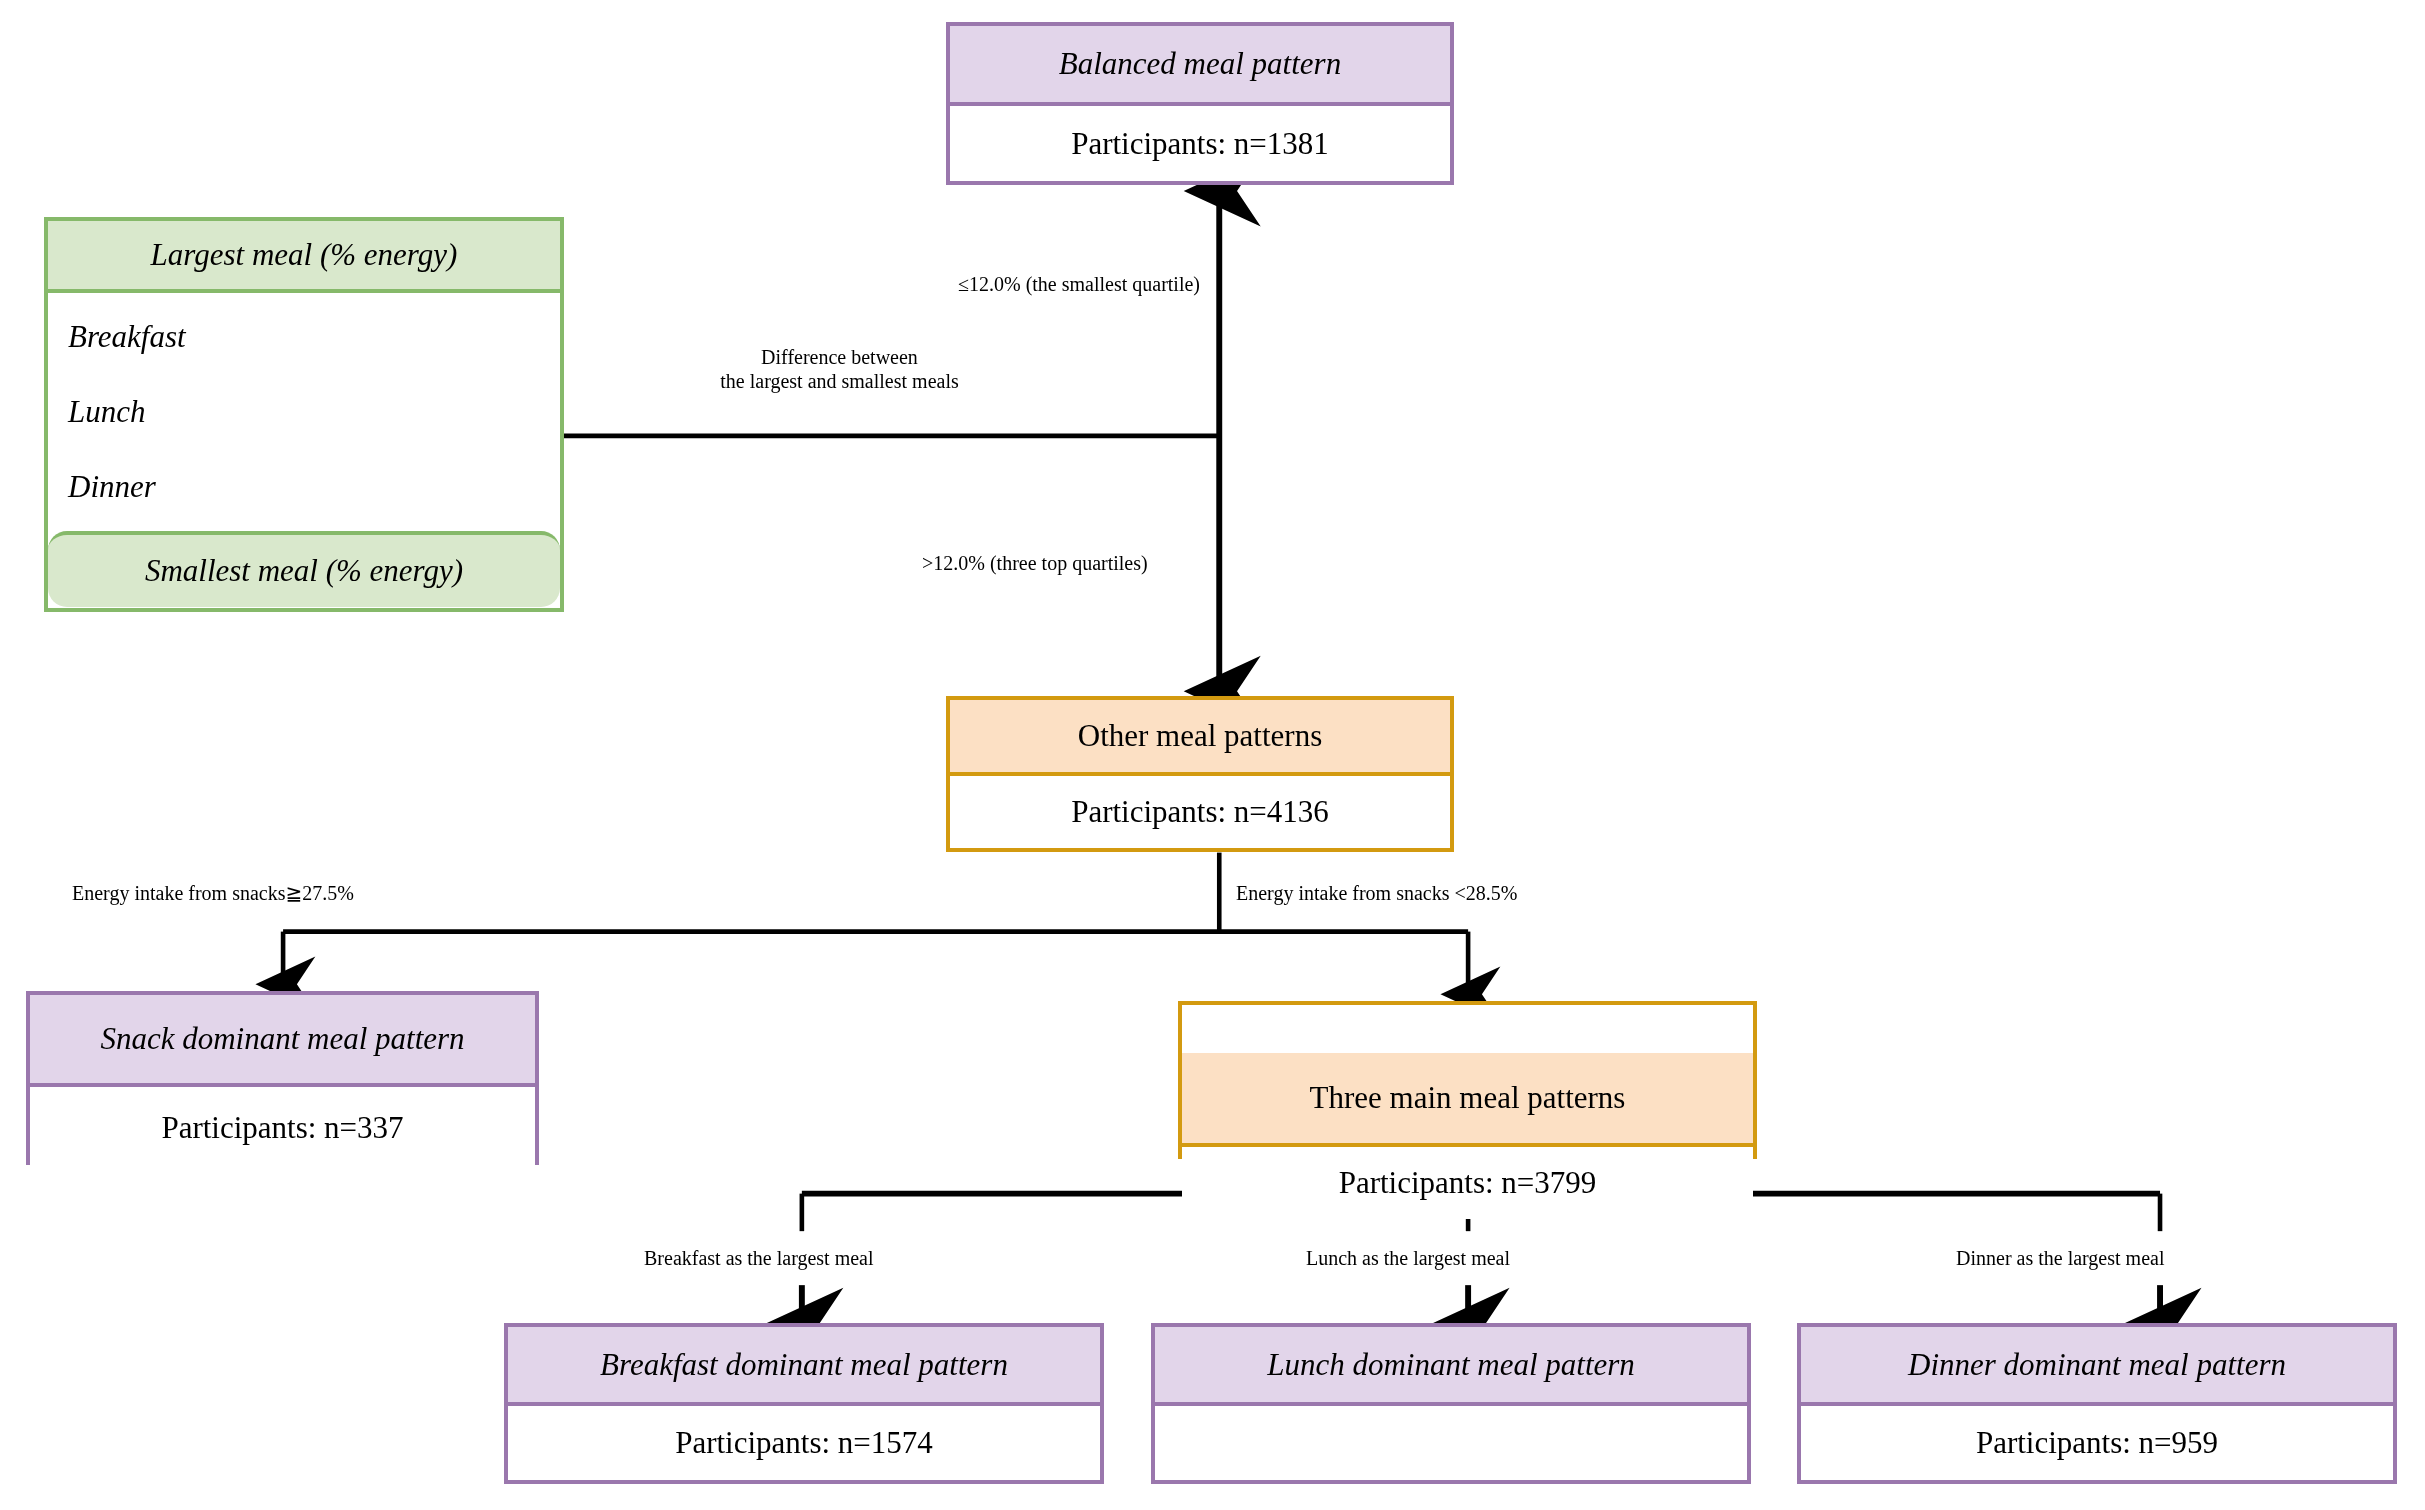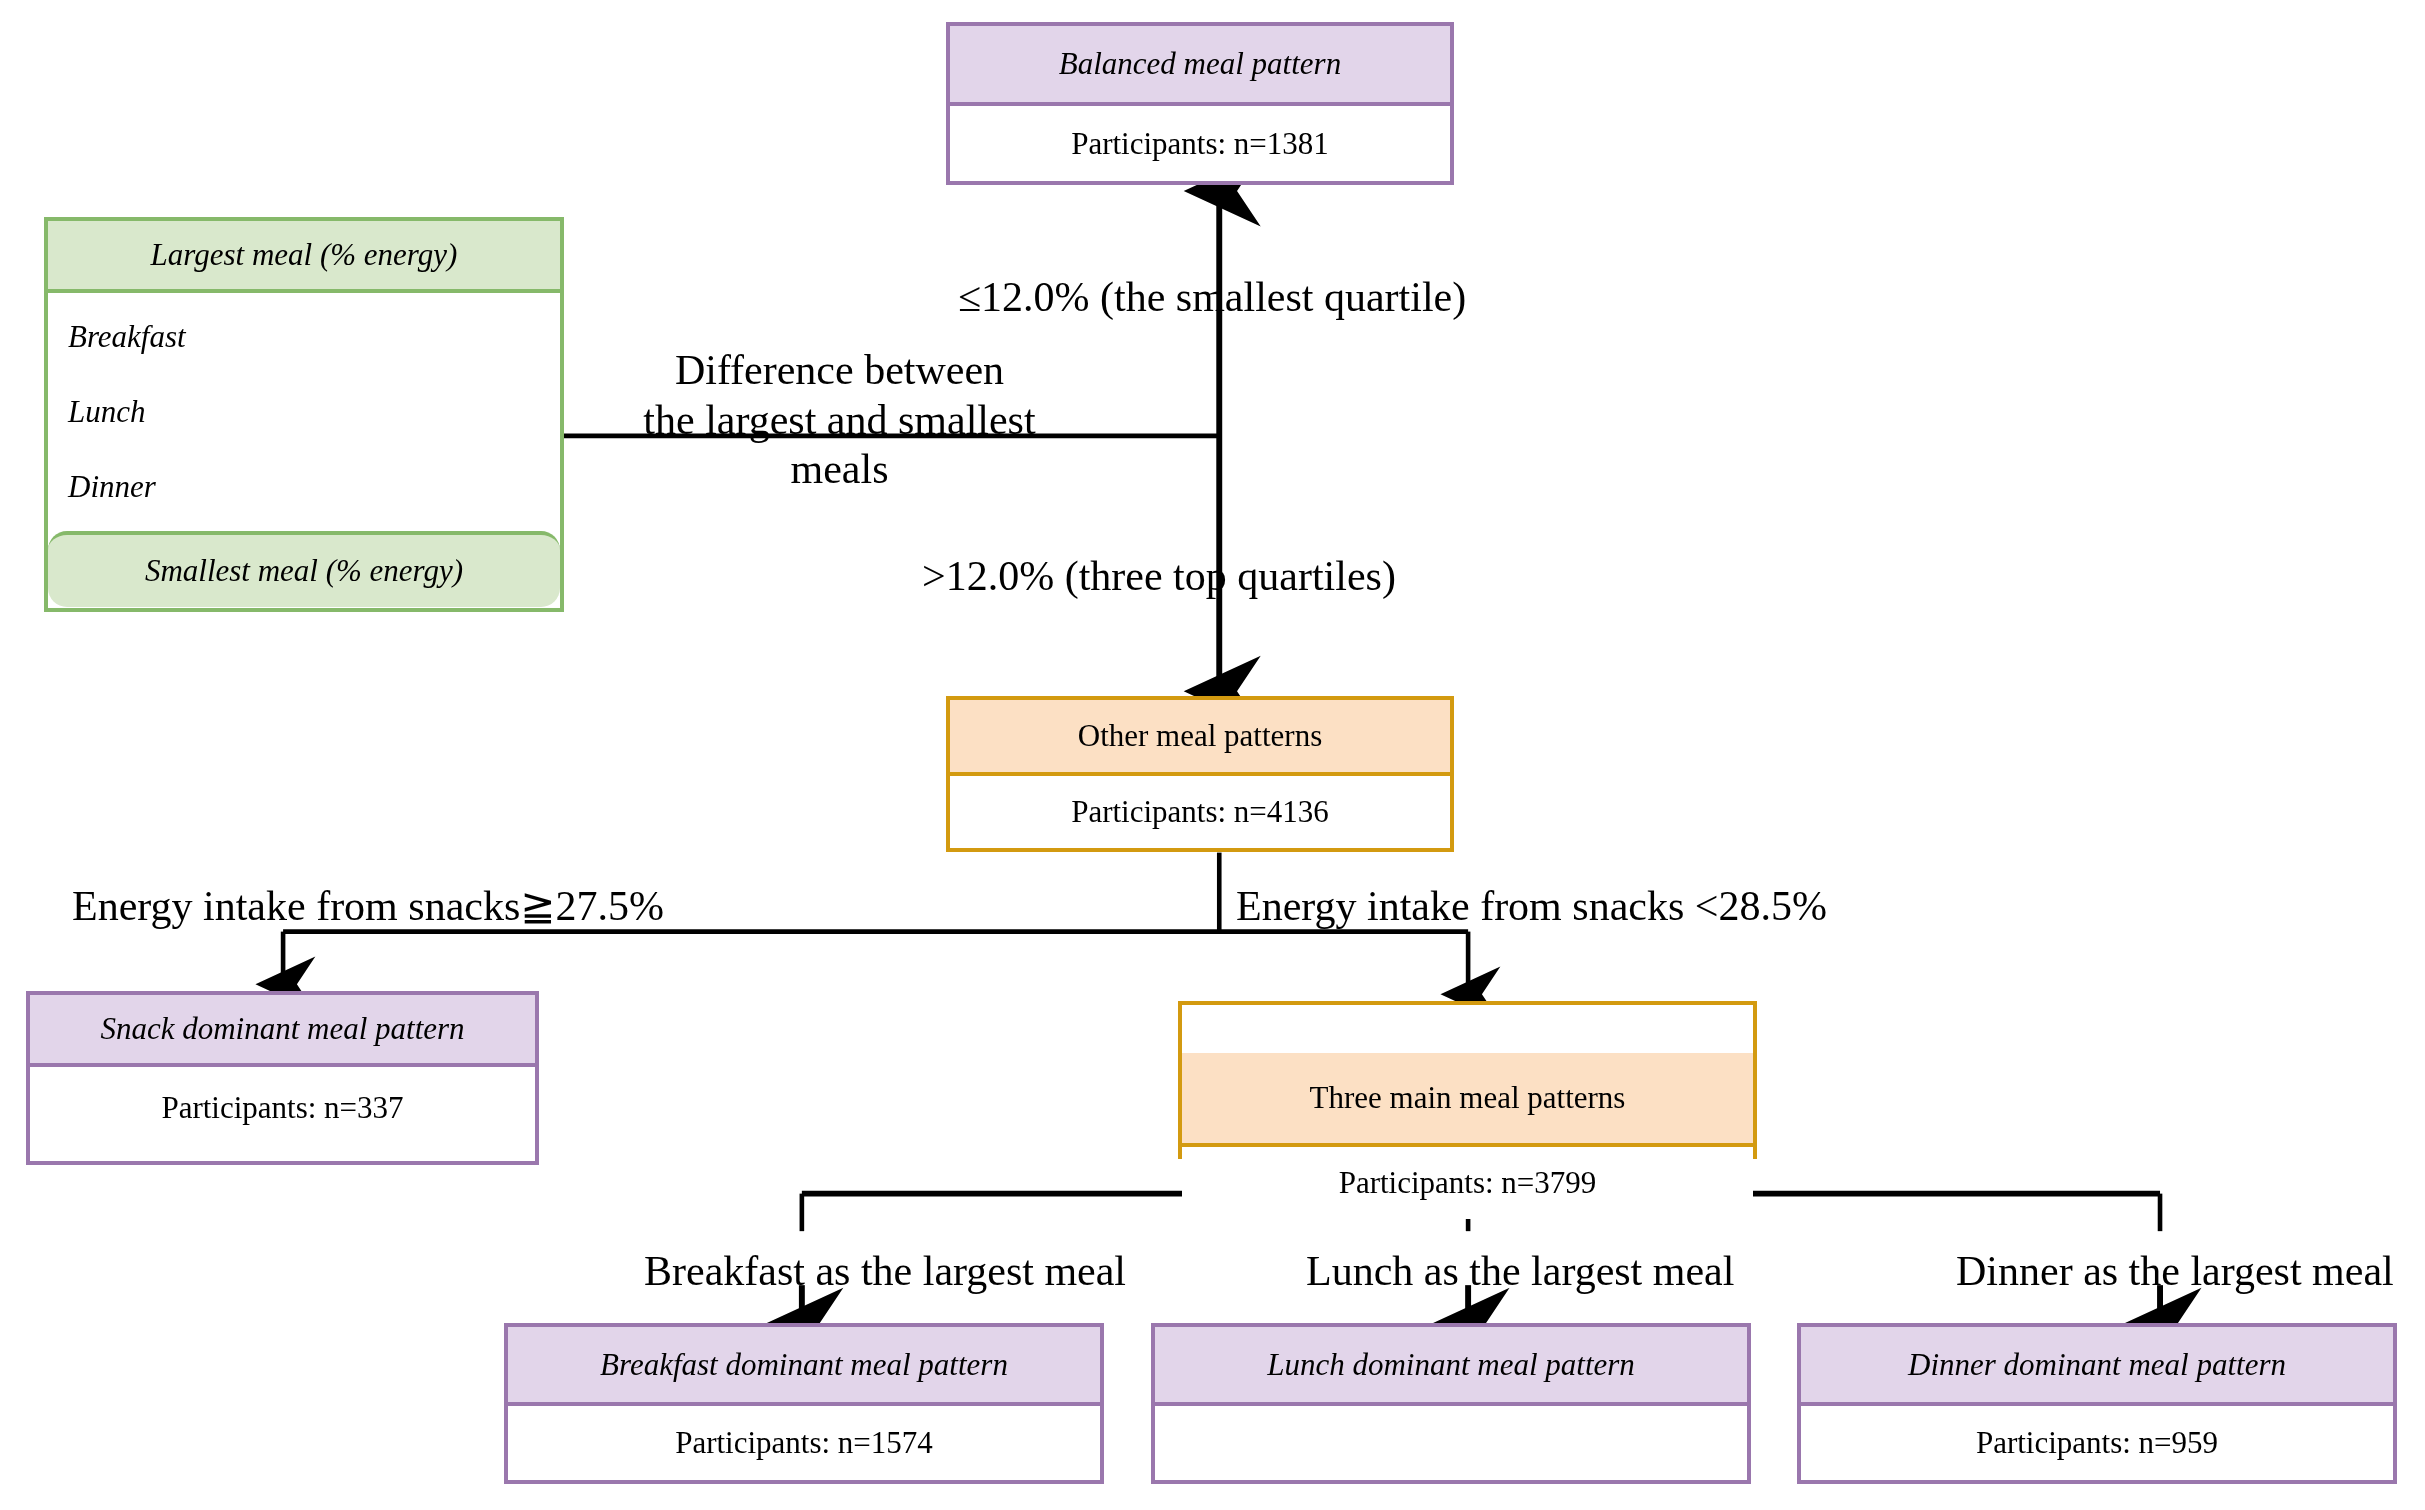--- a/index.html
+++ b/index.html
@@ -81,21 +81,21 @@
     justify-content: space-around;
     padding: 6.6px 0 6.6px 20px;
   }
   .green .list div {
     font-size: 31px;
     text-align: left;
     white-space: nowrap;
   }
   .edge-label {
     position: absolute;
-    font-size: 42px;
+    font-size: 20px;
     line-height: 1.18;
     white-space: nowrap;
     color: #000000;
   }
   .edge-label.two-line { white-space: normal; text-align: center; }
 </style>
 </head>
 <body>
 
 <div id="canvas">
@@ -157,21 +157,21 @@
   <div class="node orange" style="left:946px; top:696px; width:508px; height:156px;">
     <div class="hdr" style="height:76px;">Other meal patterns</div>
     <div class="bdy" style="height:72px;">Participants: n=4136</div>
   </div>
 
   <div class="edge-label" style="left:72px; top:882px;">Energy intake from snacks≧27.5%</div>
 
   <div class="edge-label" style="left:1236px; top:882px;">Energy intake from snacks &lt;28.5%</div>
 
   <div class="node purple" style="left:26px; top:991px; width:513px; height:174px;">
-    <div class="hdr" style="height:72px;">Snack dominant meal pattern</div>
+    <div class="hdr" style="height:92px;">Snack dominant meal pattern</div>
     <div class="bdy" style="height:82px;">Participants: n=337</div>
   </div>
 
   <div class="node orange" style="left:1178px; top:1001px; width:579px; height:158px;">
     <div class="hdr" style="height:94px;margin-top:48px;">Three main meal patterns</div>
     <div class="bdy" style="height:72px;">Participants: n=3799</div>
   </div>
 
   <div class="edge-label" style="left:644px; top:1247px;">Breakfast as the largest meal</div>
 

